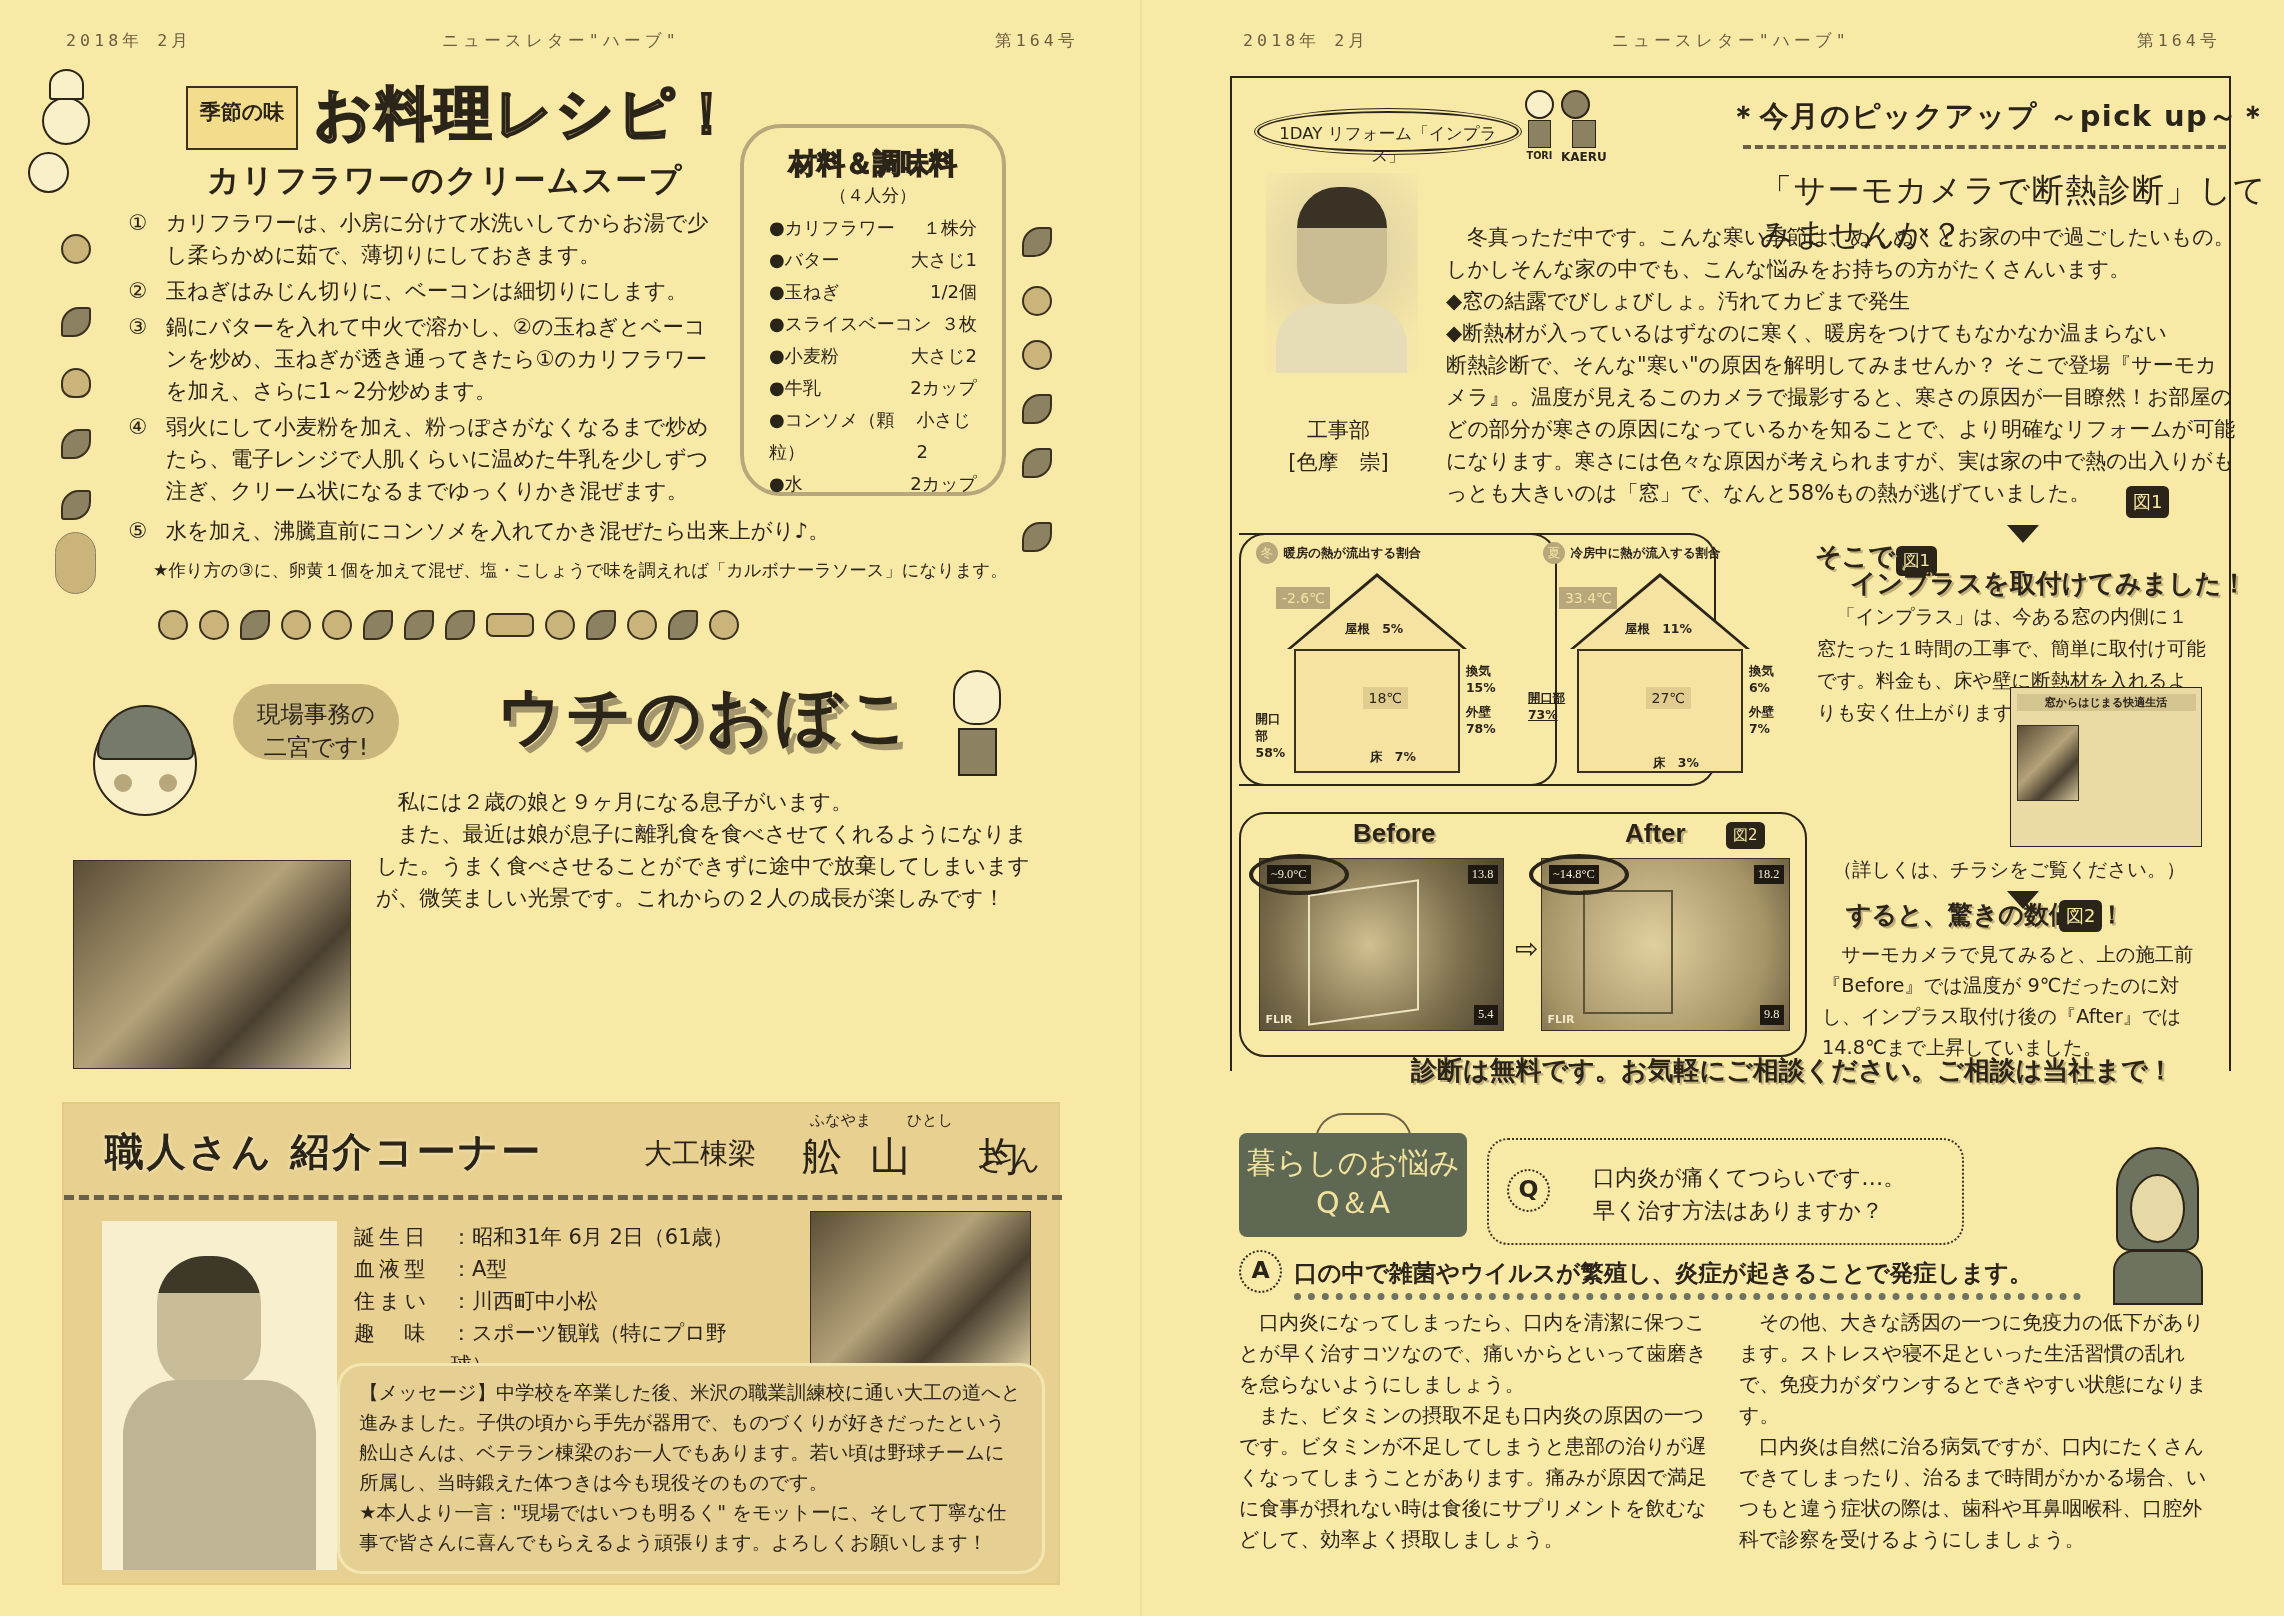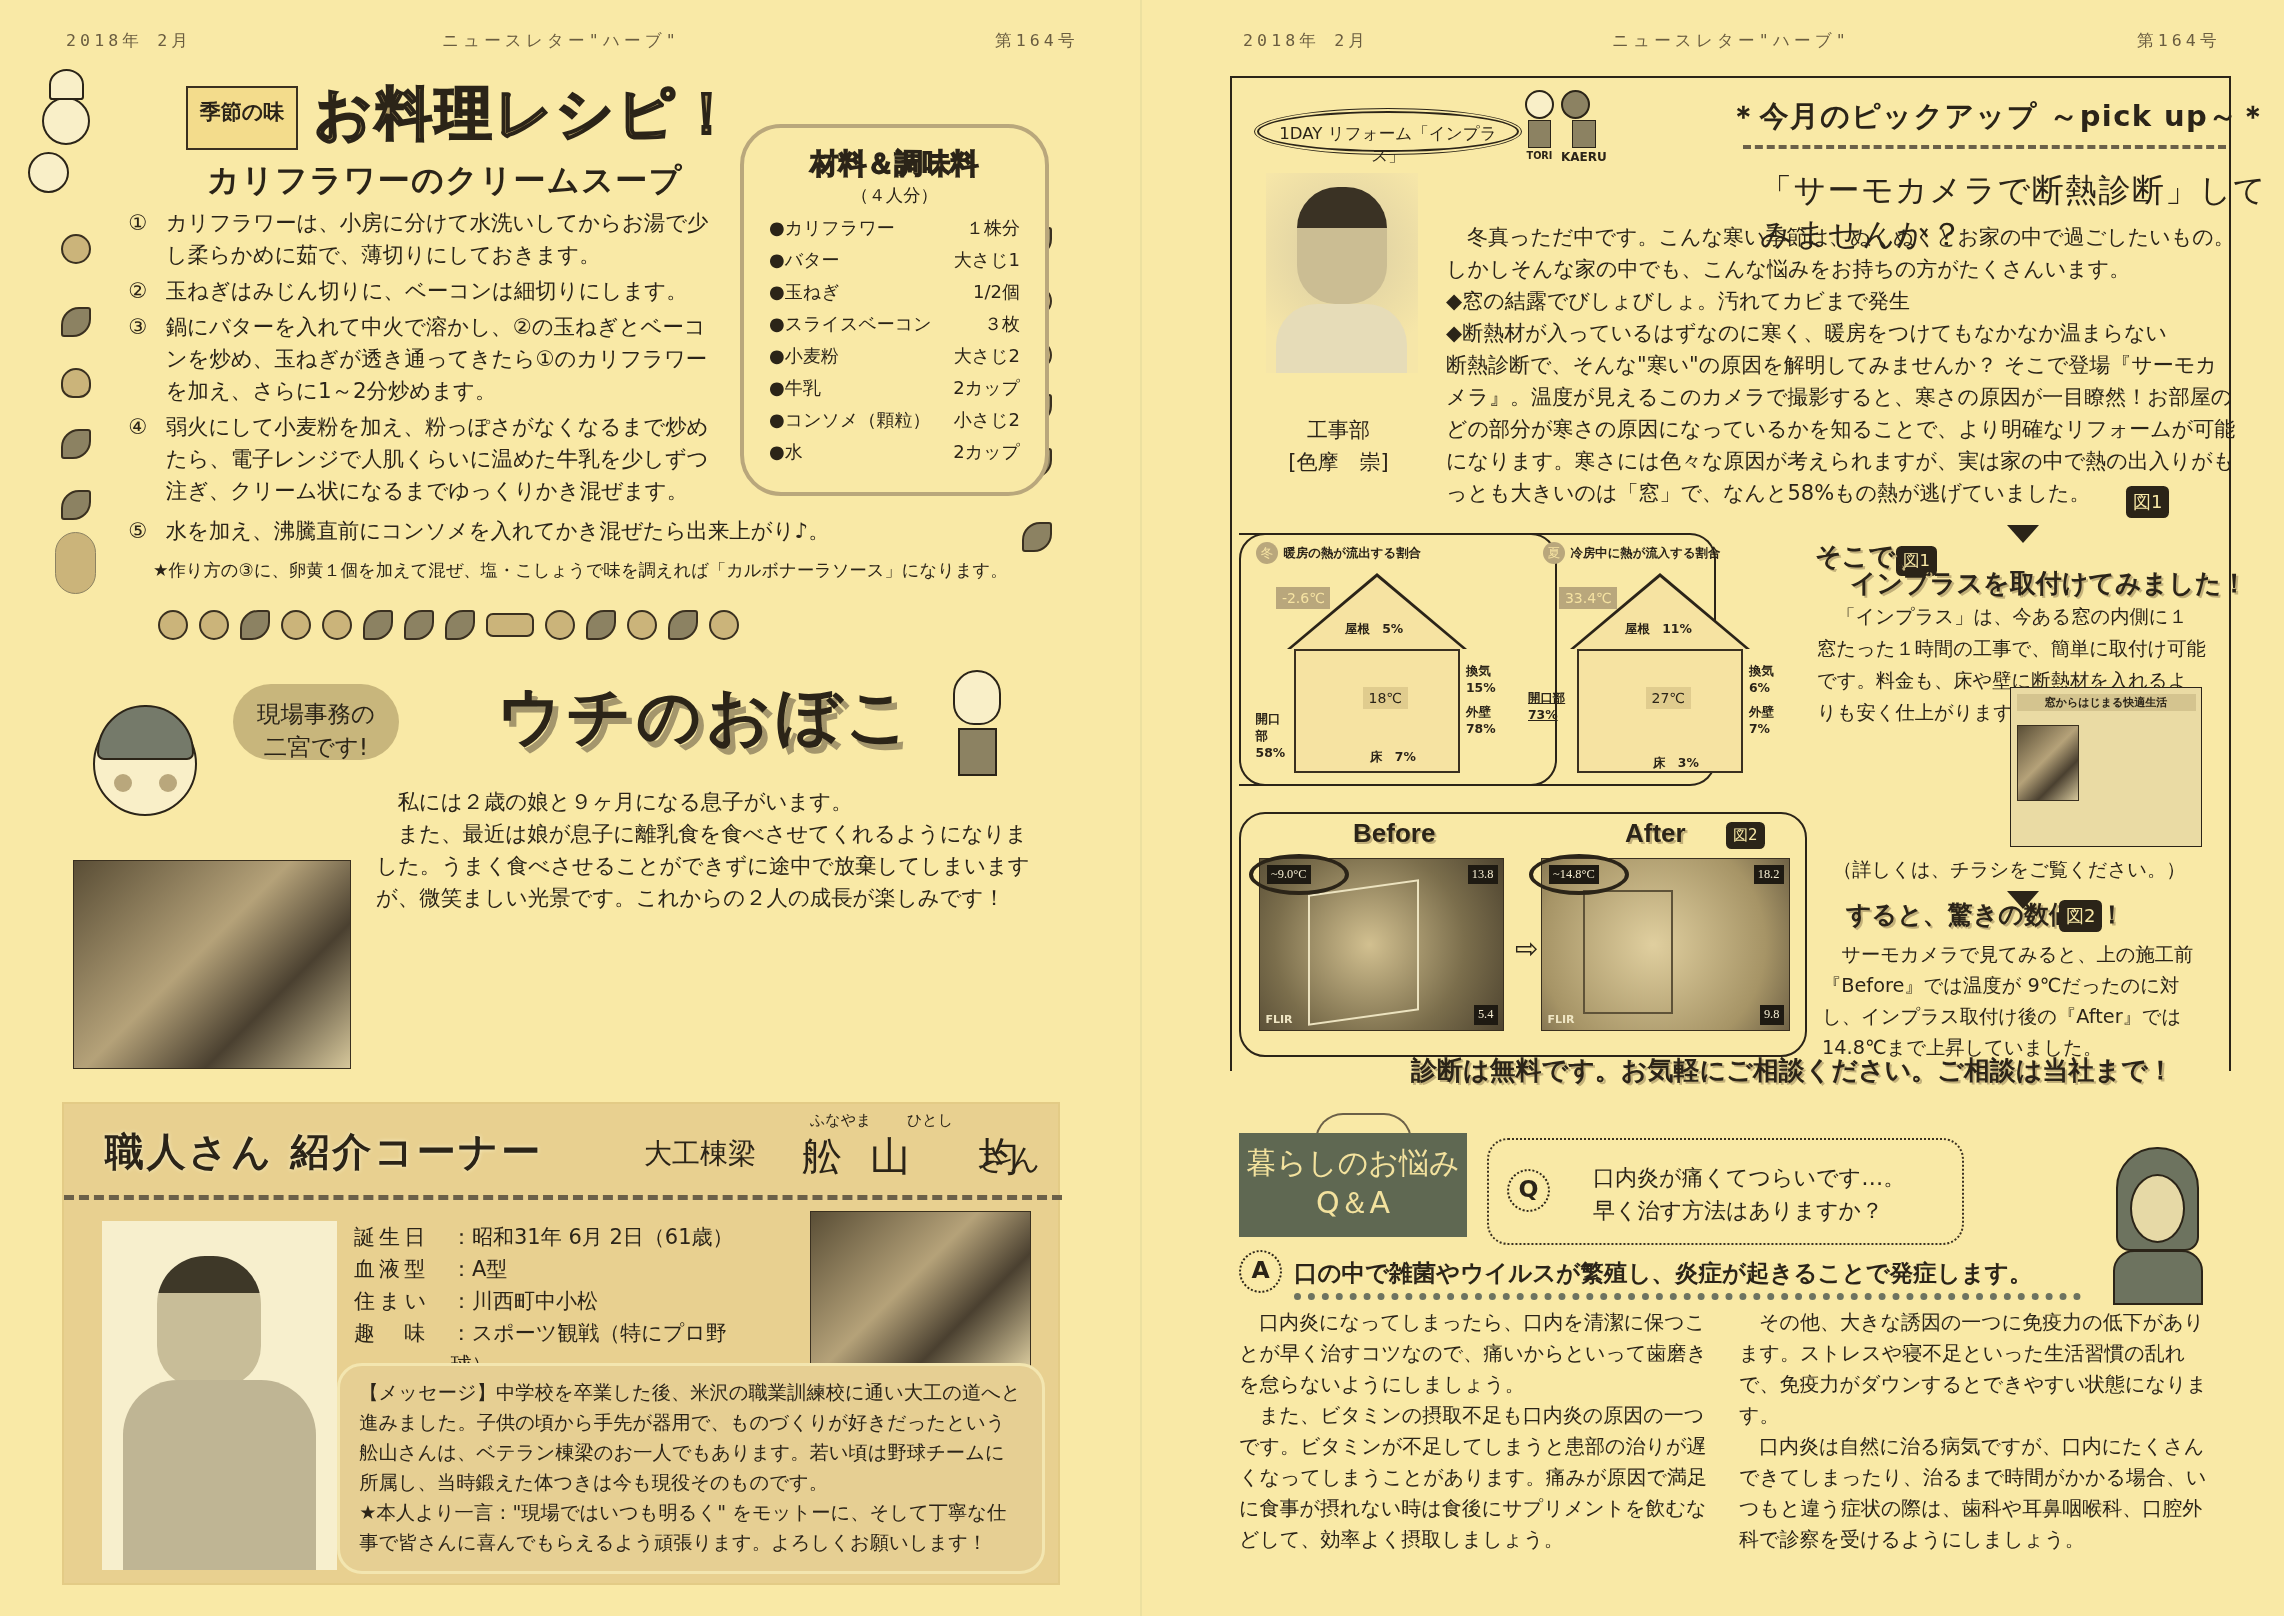--- a/index.html
+++ b/index.html
@@ -56,21 +56,21 @@
   .headline { font-size:32px; letter-spacing:1.4px; }
   .frame { border:2.1px solid #2b2418; border-radius:26px; }
   .fig-tag { background:#2b2418; color:#f9e9a6; font-size:18px; padding:4.1px 7px; border-radius:5.5px; }
   .house { border:2.1px solid #3a3020; background:#f6e3a2; }
   .diagram-label { font-size:12.4px; font-weight:bold; }
   .tempchip { background:#b9a77c; color:#f6e3a2; font-size:14px; padding:2.8px 5.5px; }
   .bold-head { font-weight:bold; font-size:26px; text-shadow:2.1px 2.1px 0 #c2b07a; }
   .thermo { background: radial-gradient(circle at 45% 50%, #d2c090, #7b6e4c 60%, #4e4430); border:0.7px solid #3a3020; }
   .therm-val { background:#1e1a12; color:#f4ecd0; font-size:12.4px; padding:2.1px 4.1px; font-family:"Liberation Serif",serif; }
   .flir { color:#efe6c4; font-size:11px; font-weight:bold; }
-  .qa-board { background:#5f6852; color:#f3e29e; text-align:center; font-size:30px; line-height:40px; border-radius:0; }
+  .qa-board { background:#5f6852; color:#f3e29e; text-align:center; font-size:30px; line-height:40px; border-radius:8px; }
   .qbox { border:2.1px dotted #3a3020; border-radius:21px; }
   .qa-ring { border:2.8px dotted #2b2418; border-radius:50%; width:43px; height:43px; text-align:center; line-height:37px; font-weight:bold; font-size:23.5px; }
   .dots { border-top:7px dotted #6d735f; }
   .arrow-down { width:0; height:0; border-left:16.6px solid transparent; border-right:16.6px solid transparent; border-top:18px solid #2b2418; margin:auto; }
 </style>
 </head>
 <body>
 
 <div class="page page-left">
   <div class="hdr" style="left:66px">2018年 2月</div>
@@ -138,21 +138,21 @@
     <span class="veg leaf"></span>
     <span class="veg leaf"></span>
     <span class="veg long"></span>
     <span class="veg"></span>
     <span class="veg leaf"></span>
     <span class="veg"></span>
     <span class="veg leaf"></span>
     <span class="veg"></span>
   </div>
 
-  <div class="abs ing-box" style="left:740px;top:124px;width:309px;height:372px;">
+  <div class="abs ing-box" style="left:740px;top:124px;width:266px;height:372px;">
     <div class="ing-title">材料＆調味料</div>
     <div class="ing-serv">（４人分）</div>
     <div class="ing-row">
         <span>●カリフラワー</span>
         <span>１株分</span>
       </div>
     <div class="ing-row">
         <span>●バター</span>
         <span>大さじ1</span>
       </div>

